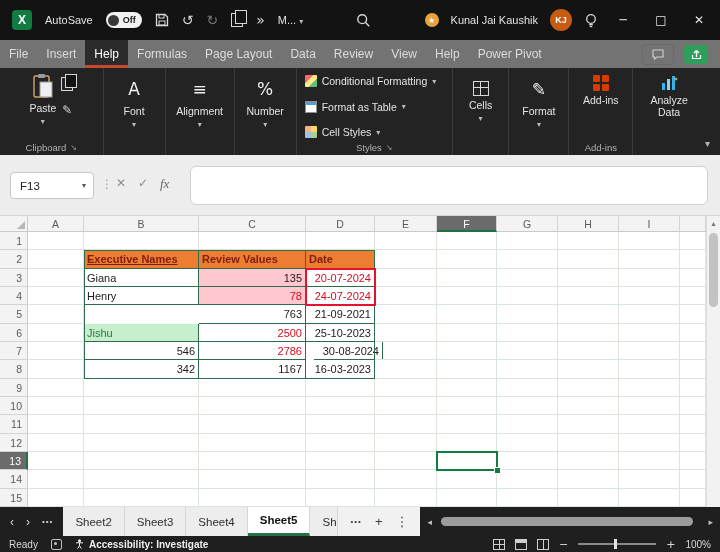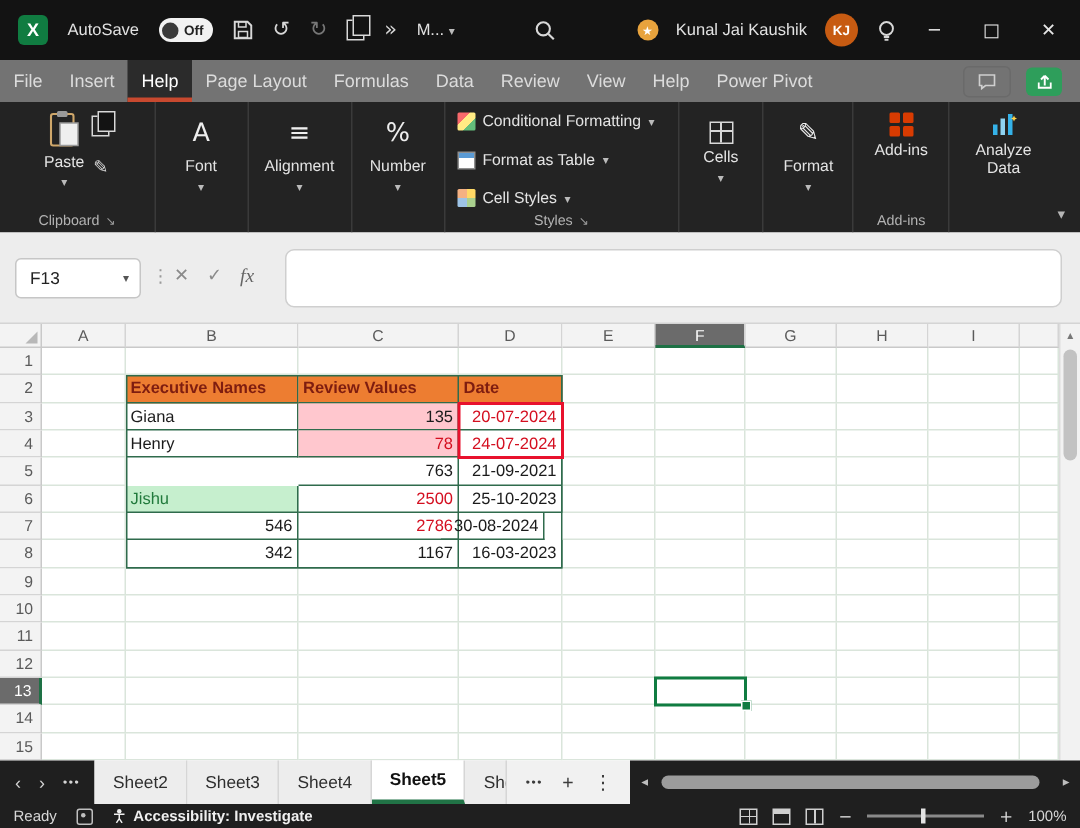--- a/index.html
+++ b/index.html
@@ -177,22 +177,22 @@
       <span class="winbtn g">─</span>
       <span class="winbtn g">□</span>
       <span class="winbtn g">✕</span>
     </div>
   </div>
 
   <div id="menubar">
     <span class="mtab">File</span>
     <span class="mtab">Insert</span>
     <span class="mtab active">Help</span>
+    <span class="mtab">Formulas</span>
     <span class="mtab">Page Layout</span>
-    <span class="mtab">Formulas</span>
     <span class="mtab">Data</span>
     <span class="mtab">Review</span>
     <span class="mtab">View</span>
     <span class="mtab">Help</span>
     <span class="mtab">Power Pivot</span>
     <div class="menu-right">
       <span class="cmtbtn">
         <svg class="ic" width="12" height="11" viewBox="0 0 12 11">
             <path d="M1 1 h10 v7 h-6 l-2.5 2 v-2 h-1.5 z" fill="none" stroke="#cfcfcf" stroke-width="1.1"></path>
           </svg>
@@ -374,21 +374,21 @@
       <div class="cell" style="left: 84px; width: 115px; top: 16px; height: 18.33px;"></div>
       <div class="cell" style="left: 199px; width: 107px; top: 16px; height: 18.33px;"></div>
       <div class="cell" style="left: 306px; width: 69px; top: 16px; height: 18.33px;"></div>
       <div class="cell" style="left: 375px; width: 62px; top: 16px; height: 18.33px;"></div>
       <div class="cell" style="left: 437px; width: 60px; top: 16px; height: 18.33px;"></div>
       <div class="cell" style="left: 497px; width: 61px; top: 16px; height: 18.33px;"></div>
       <div class="cell" style="left: 558px; width: 61px; top: 16px; height: 18.33px;"></div>
       <div class="cell" style="left: 619px; width: 61px; top: 16px; height: 18.33px;"></div>
       <div class="cell" style="left: 680px; width: 26px; top: 16px; height: 18.33px;"></div>
       <div class="cell" style="left: 28px; width: 56px; top: 34.33px; height: 18.33px;"></div>
-      <div class="cell tbl hdr" style="left: 84px; width: 115px; top: 34.33px; height: 18.33px;">Executive Names</div>
+      <div class="cell tbl hdr" style="left: 84px; width: 115px; top: 34.33px; height: 18.33px; text-decoration: underline;">Executive Names</div>
       <div class="cell tbl hdr" style="left: 199px; width: 107px; top: 34.33px; height: 18.33px;">Review Values</div>
       <div class="cell tbl hdr" style="left: 306px; width: 69px; top: 34.33px; height: 18.33px;">Date</div>
       <div class="cell" style="left: 375px; width: 62px; top: 34.33px; height: 18.33px;"></div>
       <div class="cell" style="left: 437px; width: 60px; top: 34.33px; height: 18.33px;"></div>
       <div class="cell" style="left: 497px; width: 61px; top: 34.33px; height: 18.33px;"></div>
       <div class="cell" style="left: 558px; width: 61px; top: 34.33px; height: 18.33px;"></div>
       <div class="cell" style="left: 619px; width: 61px; top: 34.33px; height: 18.33px;"></div>
       <div class="cell" style="left: 680px; width: 26px; top: 34.33px; height: 18.33px;"></div>
       <div class="cell" style="left: 28px; width: 56px; top: 52.66px; height: 18.33px;"></div>
       <div class="cell tbl" style="left: 84px; width: 115px; top: 52.66px; height: 18.33px;">Giana</div>
@@ -425,21 +425,21 @@
       <div class="cell tbl date" style="left: 306px; width: 69px; top: 107.65px; height: 18.33px;">25-10-2023</div>
       <div class="cell" style="left: 375px; width: 62px; top: 107.65px; height: 18.33px;"></div>
       <div class="cell" style="left: 437px; width: 60px; top: 107.65px; height: 18.33px;"></div>
       <div class="cell" style="left: 497px; width: 61px; top: 107.65px; height: 18.33px;"></div>
       <div class="cell" style="left: 558px; width: 61px; top: 107.65px; height: 18.33px;"></div>
       <div class="cell" style="left: 619px; width: 61px; top: 107.65px; height: 18.33px;"></div>
       <div class="cell" style="left: 680px; width: 26px; top: 107.65px; height: 18.33px;"></div>
       <div class="cell" style="left: 28px; width: 56px; top: 125.98px; height: 18.33px;"></div>
       <div class="cell tbl num" style="left: 84px; width: 115px; top: 125.98px; height: 18.33px;">546</div>
       <div class="cell tbl num redtext" style="left: 199px; width: 107px; top: 125.98px; height: 18.33px;">2786</div>
-      <div class="cell tbl date" style="left: 294px; width: 69px; top: 125.98px; height: 18.33px;">30-08-2024</div>
+      <div class="cell tbl date" style="left: 314px; width: 69px; top: 125.98px; height: 18.33px;">30-08-2024</div>
       <div class="cell" style="left: 375px; width: 62px; top: 125.98px; height: 18.33px;"></div>
       <div class="cell" style="left: 437px; width: 60px; top: 125.98px; height: 18.33px;"></div>
       <div class="cell" style="left: 497px; width: 61px; top: 125.98px; height: 18.33px;"></div>
       <div class="cell" style="left: 558px; width: 61px; top: 125.98px; height: 18.33px;"></div>
       <div class="cell" style="left: 619px; width: 61px; top: 125.98px; height: 18.33px;"></div>
       <div class="cell" style="left: 680px; width: 26px; top: 125.98px; height: 18.33px;"></div>
       <div class="cell" style="left: 28px; width: 56px; top: 144.31px; height: 18.33px;"></div>
       <div class="cell tbl num" style="left: 84px; width: 115px; top: 144.31px; height: 18.33px;">342</div>
       <div class="cell tbl num" style="left: 199px; width: 107px; top: 144.31px; height: 18.33px;">1167</div>
       <div class="cell tbl date" style="left: 306px; width: 69px; top: 144.31px; height: 18.33px;">16-03-2023</div>

